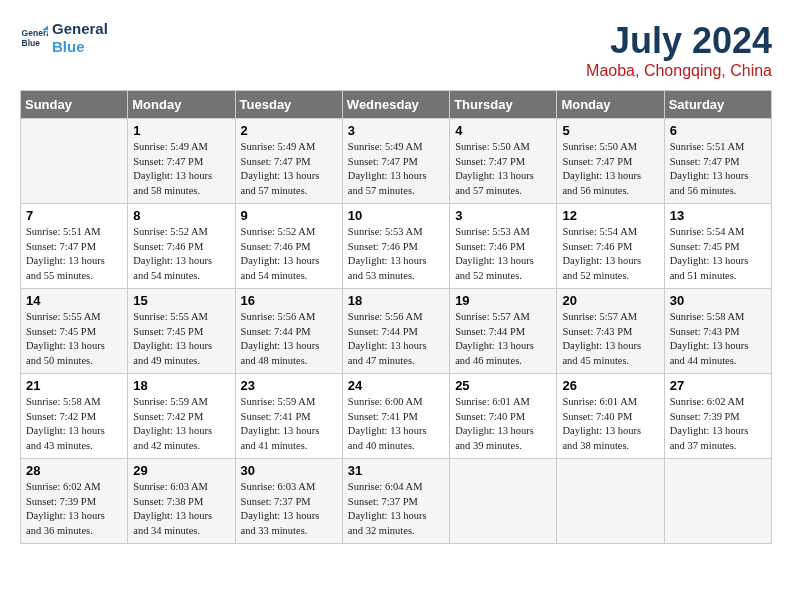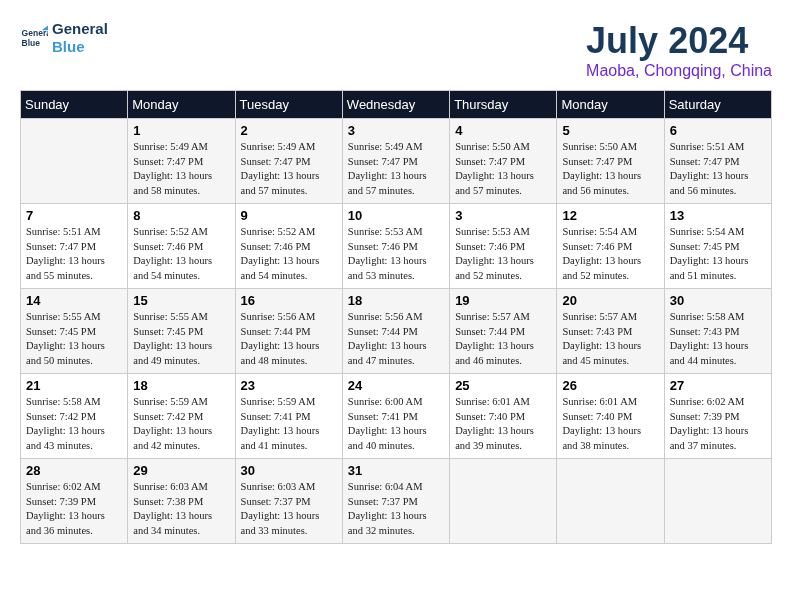--- a/index.html
+++ b/index.html
@@ -19,42 +19,43 @@
     .logo {
       display: flex;
       align-items: center;
       gap: 4px;
     }
     .logo-icon {
       width: 28px;
       height: 28px;
     }
     .title-block {
+      text-align: right;
     }
     .month-title {
       font-size: 36px;
       font-weight: bold;
       color: #1a3a5c;
     }
     .location-title {
       font-size: 16px;
-      color: #6d28d9;
+      color: #b91c1c;
     }
     table {
       width: 100%;
       border-collapse: collapse;
       font-size: 11px;
     }
     thead tr th {
-      background-color: #0f172a;
+      background-color: #737373;
       color: #fff;
       padding: 6px 4px;
       text-align: left;
       font-size: 13px;
-      font-weight: normal;
+      font-weight: bold;
       border: 1px solid #ccc;
     }
     tbody tr {
       border: 1px solid #ccc;
     }
     tbody tr td {
       border: 1px solid #ccc;
       vertical-align: top;
       padding: 4px 5px;
       width: calc(100% / 7);

